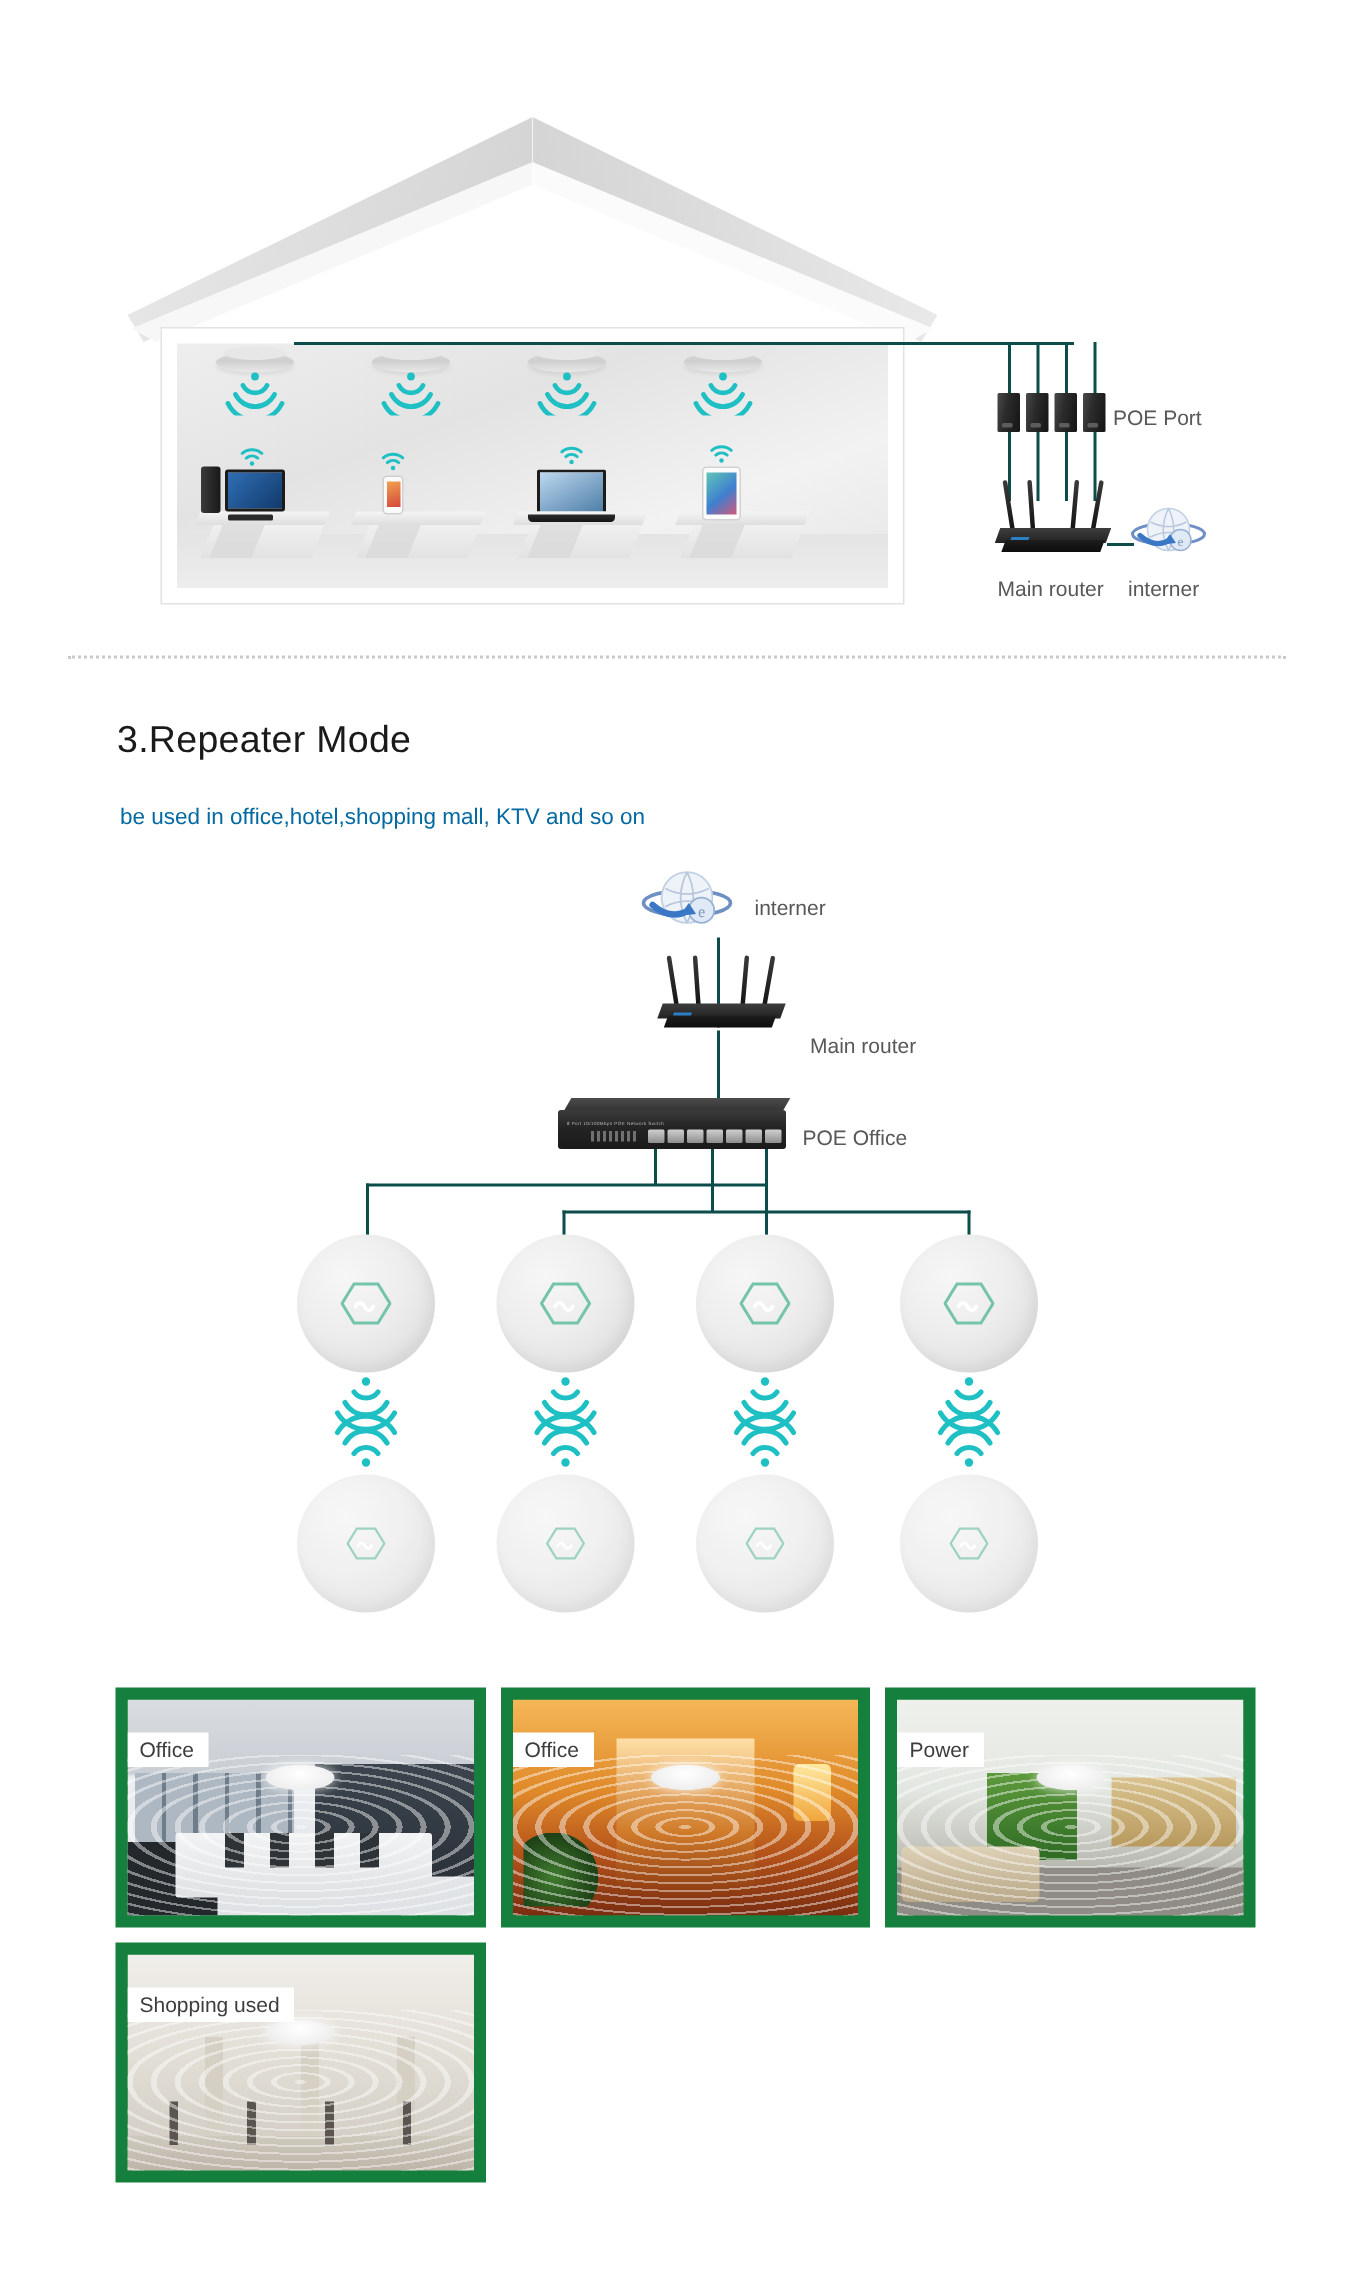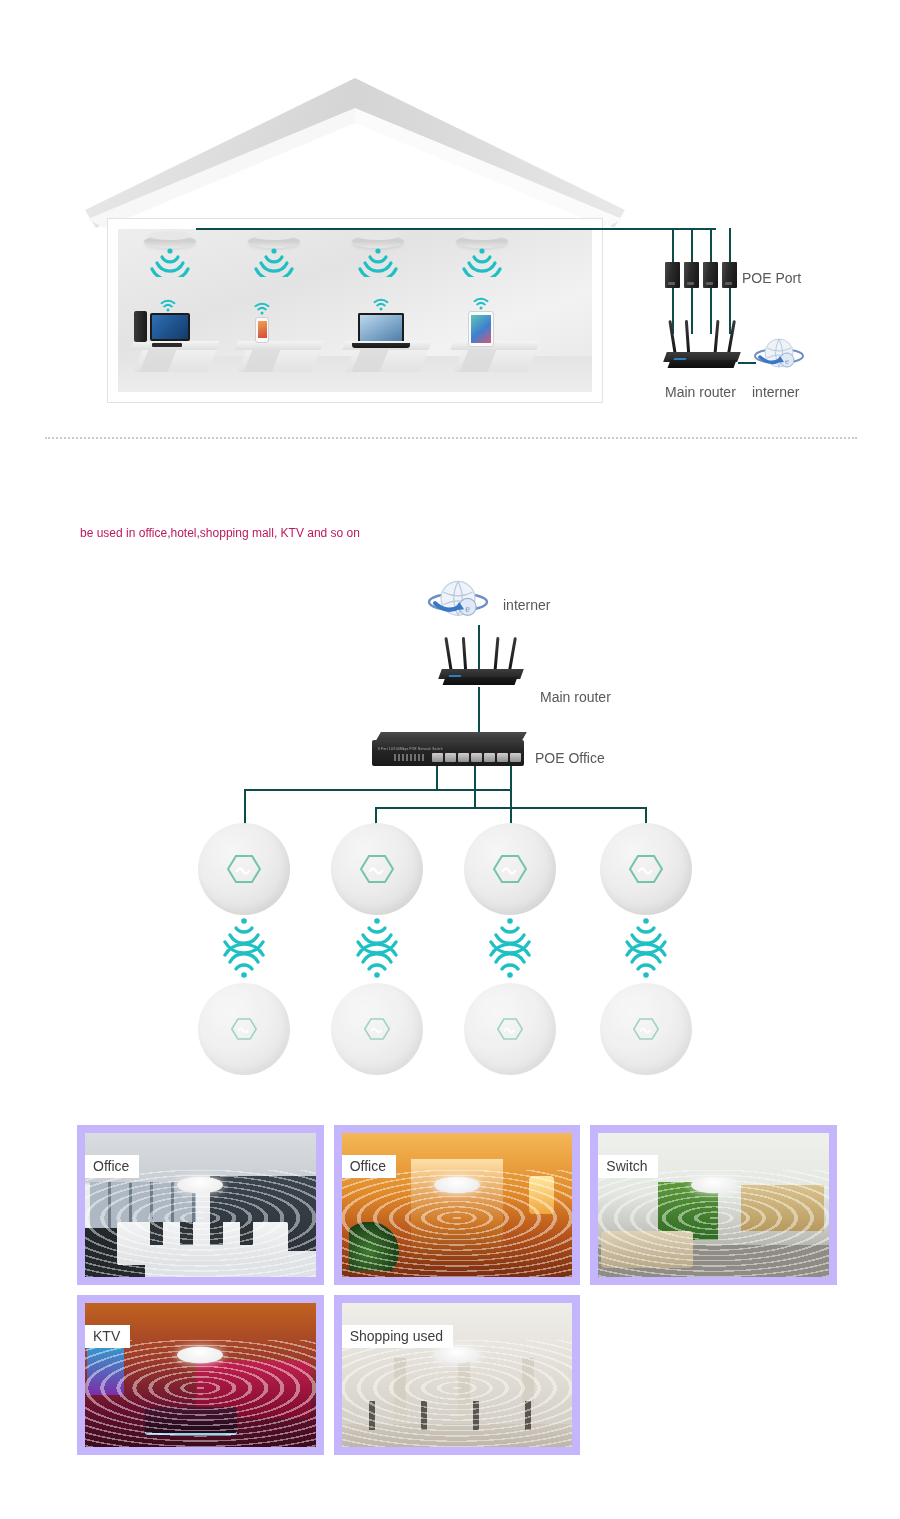--- a/index.html
+++ b/index.html
@@ -12,22 +12,22 @@
     position:relative;
     overflow:hidden;
   }
 
   
   .section-title {
     font-size:25px; color:#1a1a1a; font-weight:400;
     letter-spacing:.2px;
   }
   .section-sub {
-    font-size:12px; color:#be185d; font-weight:400;
-    margin-top:9px;
+    font-size:15px; color:#0369a1; font-weight:400;
+    margin-top:19px;
   }
 
   
   #ap-section { position:absolute; left:0; top:0; width:900px; height:440px; }
   #ap-title { position:absolute; left:78px; top:18px; }
 
   #house { position:absolute; left:85px; top:78px; width:540px; height:340px; }
 
   
   .roof-wrap{ position:absolute; left:0; top:0; width:540px; height:150px; }
@@ -232,21 +232,21 @@
   .wifi-rep{ position:absolute; width:56px; height:62px; }
 
   
   #grid{
     position:absolute; left:77px; top:1125px;
     width:760px; height:330px;
     display:grid; grid-template-columns:repeat(3,1fr); grid-template-rows:repeat(2,1fr);
     gap:10px 10px;
   }
   .card{
-    position:relative; background:#c4b5fd; padding:8px;
+    position:relative; background:#15803d; padding:8px;
   }
   .photo{ position:relative; width:100%; height:100%; overflow:hidden; }
   .cap{
     position:absolute; left:0; top:22px;
     background:#ffffff; color:#3d3d3d;
     font-size:14px; padding:3px 10px 4px 8px;
     z-index:4; white-space:nowrap;
   }
   
   .ripple{
@@ -497,20 +497,21 @@
   </div>
 
   <div class="diagram-label" style="left:665px; top:384px;">Main router</div>
   <div class="diagram-label" style="left:752px; top:384px;">interner</div>
 </div>
 
 <div id="divider"></div>
 
 <div id="rp-section">
 
+  <div id="rp-title" class="section-title">3.Repeater Mode</div>
   <div id="rp-sub" class="section-sub">be used in office,hotel,shopping mall, KTV and so on</div>
 
   <div class="globe" style="left:425px; top:108px; width:66px; height:58px;">
     <svg width="66" height="58" viewBox="0 0 54 48">
       <ellipse cx="27" cy="24" rx="24" ry="7" fill="none" stroke="#6d8fc4" stroke-width="2"></ellipse>
       <circle cx="27" cy="21" r="14" fill="#eef3fa" stroke="#c2d0e4" stroke-width="1"></circle>
       <path d="M15 16 q12 6 24 0 M15 26 q12 -6 24 0 M27 7 q-7 14 0 28 M27 7 q7 14 0 28" stroke="#b9c8dd" stroke-width="1" fill="none"></path>
       <circle cx="35" cy="28" r="7" fill="#dfeaf6" stroke="#9ab2d2" stroke-width="1"></circle>
       <text x="35" y="32" font-size="9" fill="#7f9ac0" text-anchor="middle" font-family="Liberation Serif, serif">e</text>
       <path d="M8 25 q10 9 20 3" stroke="#3a78c6" stroke-width="3.5" fill="none" stroke-linecap="round"></path>
@@ -722,36 +723,24 @@
   <div class="card">
     <div class="photo">
       <div class="scene sc-villa">
         <div class="garden"></div>
         <div class="kitchen"></div>
         <div class="floorV"></div>
         <div class="sofa"></div>
       </div>
       <div class="ripple"></div>
       <div class="ap-dot"></div>
-      <div class="cap">Switch</div>
-    </div>
-  </div>
-
-  <div class="card">
-    <div class="photo">
-      <div class="scene sc-ktv">
-        <div class="tvwall"></div>
-        <div class="couch"></div>
-        <div class="tablek"></div>
-      </div>
-      <div class="ripple"></div>
-      <div class="ap-dot"></div>
-      <div class="cap">KTV</div>
-    </div>
-  </div>
+      <div class="cap">Power</div>
+    </div>
+  </div>
+
 
   <div class="card">
     <div class="photo">
       <div class="scene sc-mall">
         <div class="pillars"></div>
         <div class="floorM"></div>
         <div class="people"></div>
       </div>
       <div class="ripple"></div>
       <div class="ap-dot"></div>

